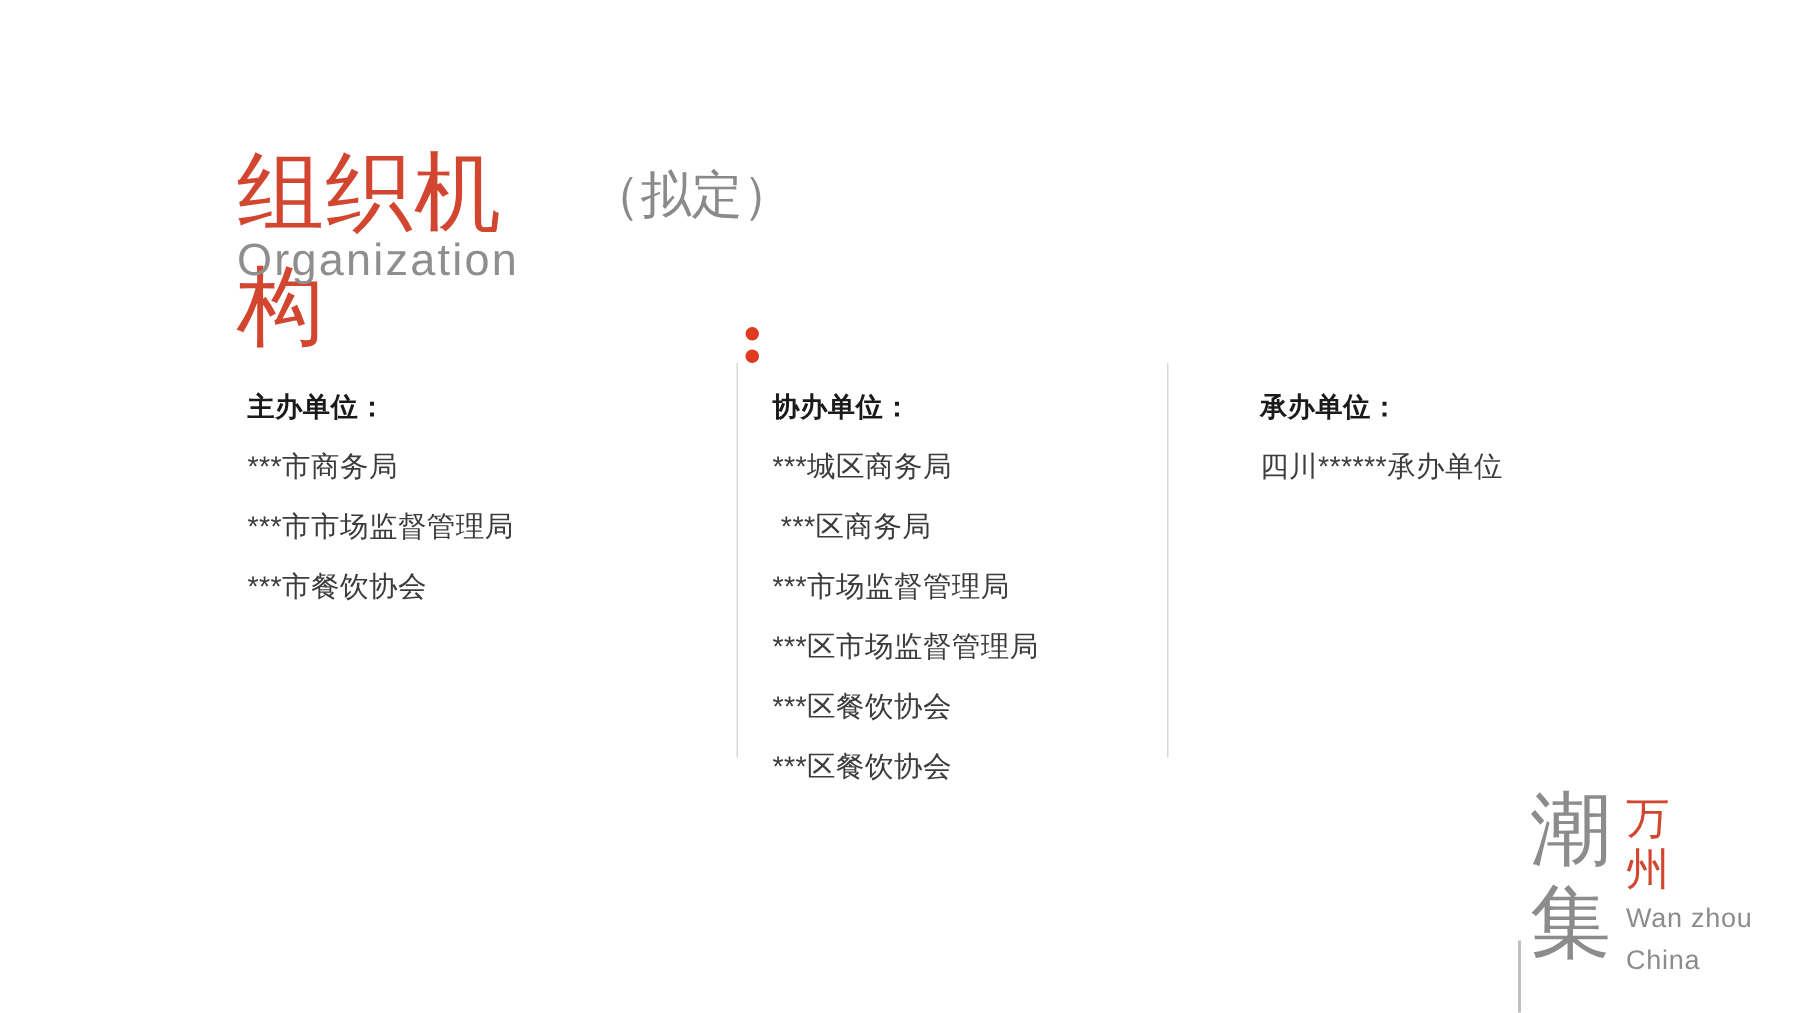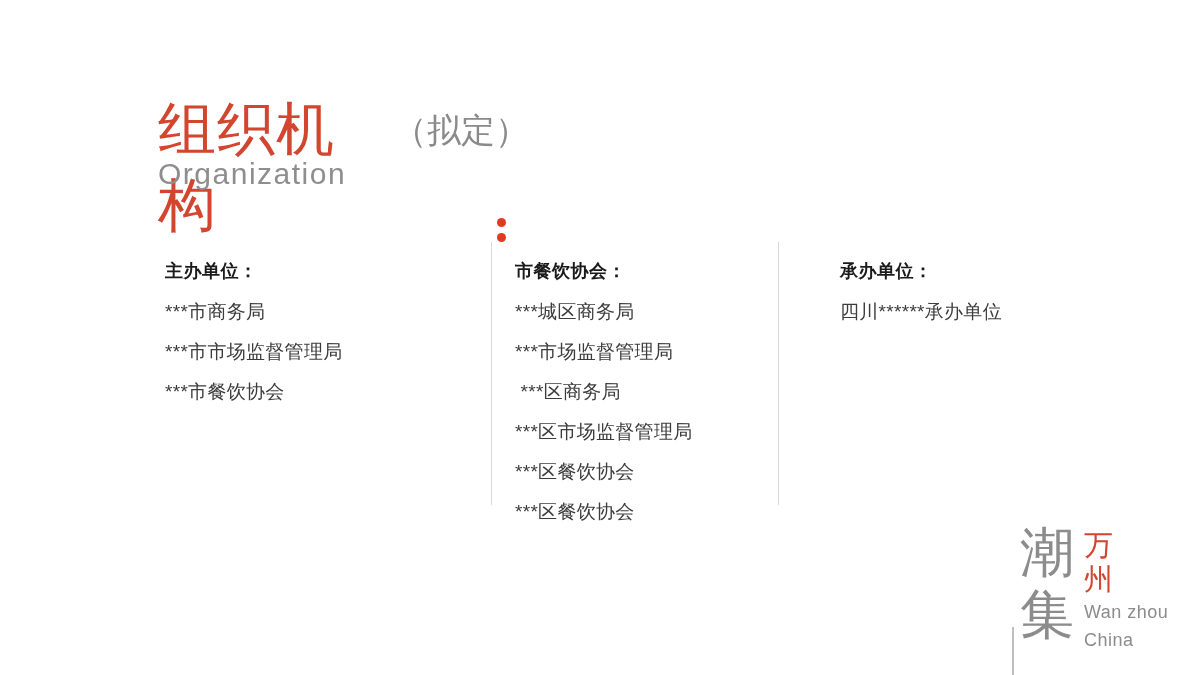--- a/index.html
+++ b/index.html
@@ -209,25 +209,25 @@
     <div class="col col-0">
       <div class="col-title">主办单位：</div>
       <ul class="col-list">
         <li>***市商务局</li>
         <li>***市市场监督管理局</li>
         <li>***市餐饮协会</li>
       </ul>
     </div>
 
     <div class="col col-1">
-      <div class="col-title">市餐饮协会：</div>
+      <div class="col-title">协办单位：</div>
       <ul class="col-list">
         <li>***城区商务局</li>
+        <li> ***区商务局</li>
         <li>***市场监督管理局</li>
-        <li> ***区商务局</li>
         <li>***区市场监督管理局</li>
         <li>***区餐饮协会</li>
         <li>***区餐饮协会</li>
       </ul>
     </div>
 
     <div class="col col-2">
       <div class="col-title">承办单位：</div>
       <ul class="col-list">
         <li>四川******承办单位</li>

